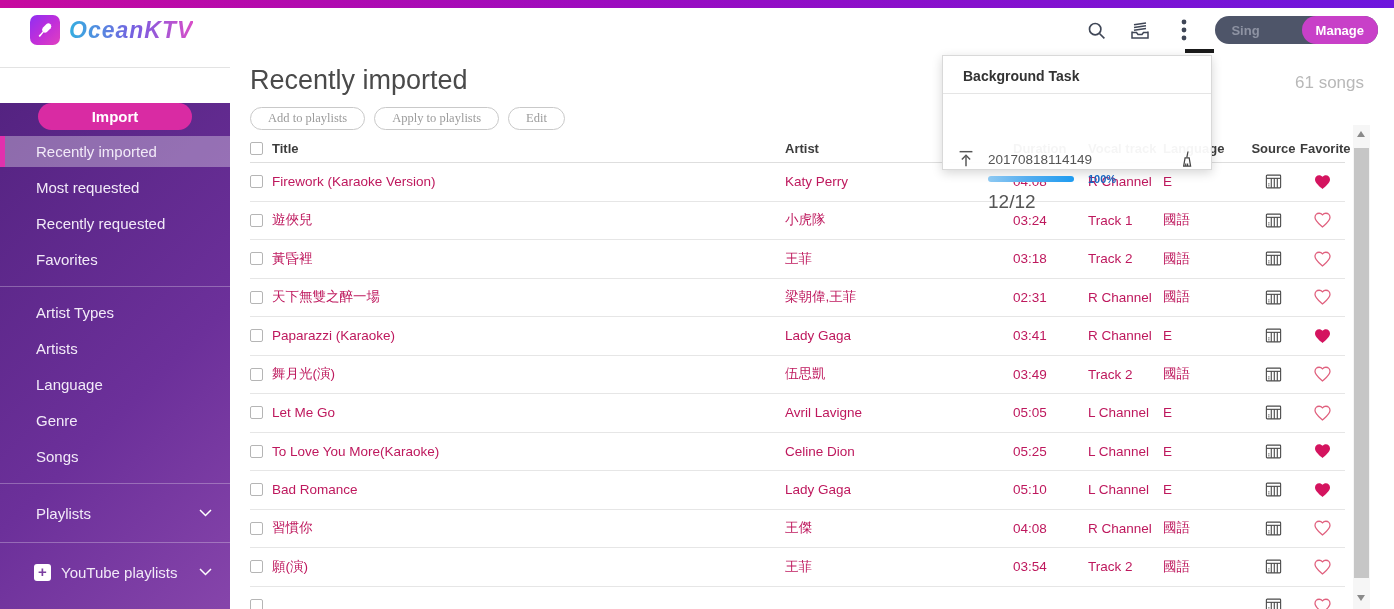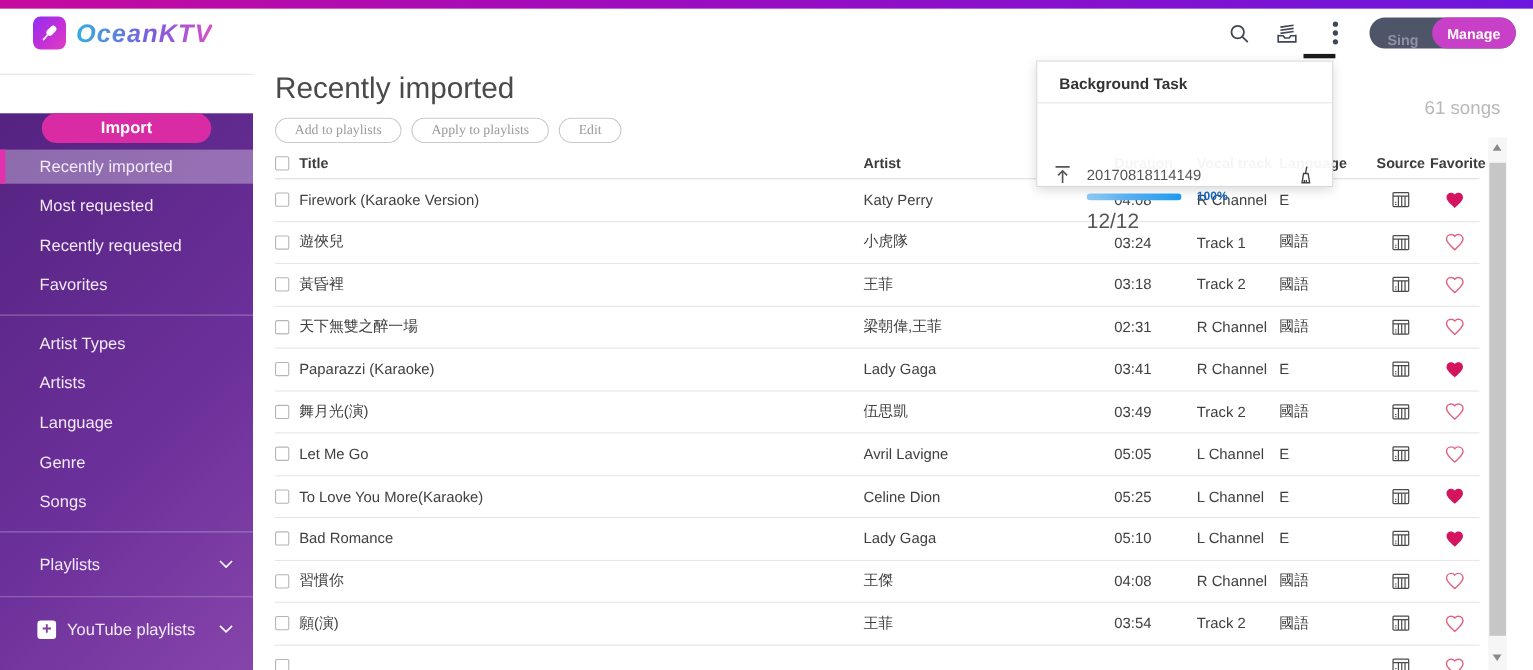--- a/index.html
+++ b/index.html
@@ -16,22 +16,22 @@
     border-bottom:1px solid #e3e3e3; }
   .brand { position:absolute; left:30px; top:7px; display:flex; align-items:center; gap:9px; }
   .appicon { width:30px; height:30px; border-radius:7px;
     background:linear-gradient(135deg,#8f2ff2 0%,#c32fd8 55%,#e040c0 100%);
     display:flex; align-items:center; justify-content:center; }
   .brandname { font-size:23px; font-weight:bold; font-style:italic; letter-spacing:1px;
     background:linear-gradient(90deg,#35aee0 0%,#7a5ce0 55%,#d84fc8 100%);
     -webkit-background-clip:text; background-clip:text; color:transparent; }
   .hicons { position:absolute; right:16px; top:8px; display:flex; align-items:center; gap:18px; }
   .hicon { width:26px; height:26px; display:flex; align-items:center; justify-content:center; }
-  .mode-toggle { display:flex; align-items:flex-end; background:#4e5569; border-radius:14px;
-    height:28px; padding-left:16px; }
+  .mode-toggle { display:flex; align-items:center; background:#4e5569; border-radius:14px;
+    height:28px; padding-left:16px;gap:30px; }
   .sing-label { color:#8e93a3; font-size:13px; font-weight:bold; padding-right:12px; }
   .manage-pill { background:#c840c8; border-radius:14px; height:28px; display:flex;
     align-items:center; padding:0 14px; color:#fff; font-size:13px; font-weight:bold; }
   .task-indicator { position:absolute; left:1185px; top:49px; width:29px; height:4px;
     background:#1a1a1a; z-index:30; }
 
   
   .sidebar { position:absolute; left:0; top:55px; width:230px; height:554px;
     background:linear-gradient(135deg,#542381 0%,#6c309a 55%,#8a48ad 100%);
     color:#f2eaf8; padding-top:0;margin-top:48px; }
@@ -45,28 +45,28 @@
   .sdivider { border-top:1px solid rgba(255,255,255,0.28); margin:8px 0; }
   .nav-row { display:flex; align-items:center; height:42px; padding:0 18px 0 36px; font-size:15px; }
   .nav-row .lbl { flex:1; }
   .nav-row.yt { padding-left:34px; gap:10px; }
   .plus-box { width:17px; height:17px; background:#fff; border-radius:3px; color:#7a3fa0;
     font-size:15px; font-weight:bold; line-height:16px; text-align:center; }
 
   
   .main { position:absolute; left:230px; top:55px; width:1164px; height:554px; background:#fff; }
   .page-title { position:absolute; left:20px; top:10px; font-size:27px; font-weight:300; color:#4a4a4a; }
-  .song-count { position:absolute; right:30px; top:18px; font-size:17px; color:#b8b8b8;margin-top:16px; }
+  .song-count { position:absolute; right:30px; top:18px; font-size:17px; color:#b8b8b8; }
   .actions { position:absolute; left:20px; top:52px; display:flex; gap:9px;font-family:Liberation Serif, serif; }
   .action-btn { height:23px; border:1px solid #c9c9c9; border-radius:12px; background:#fff;
     color:#9b9b9b; font-size:12.5px; padding:0 17px; display:flex; align-items:center; }
 
   .table { position:absolute; left:20px; top:80px; width:1095px; }
   .trow { display:flex; align-items:center; height:38.5px; border-bottom:1px solid #e6e6e6;
-    font-size:13.5px; color:#404040; }
+    font-size:13.5px; color:#be185d; }
   .trow.head { height:28px; font-weight:bold; color:#3c3c3c; font-size:13px; border-bottom:1px solid #dedede; }
   .c-title { flex:0 0 535px; display:flex; align-items:center; gap:9px; overflow:hidden; white-space:nowrap; }
   .c-artist { flex:0 0 228px; overflow:hidden; white-space:nowrap; }
   .c-dur { flex:0 0 75px; }
   .c-vocal { flex:0 0 75px; }
   .c-lang { flex:0 0 84px; }
   .c-src { flex:0 0 53px; display:flex; justify-content:center; }
   .c-fav { flex:0 0 45px; display:flex; justify-content:center; }
   .checkbox { width:13px; height:13px; border:1px solid #b5b5b5; border-radius:2px; background:#fff; flex:0 0 13px; }
   .heart-o path { fill:none; stroke:#e0607e; stroke-width:1.7; }

